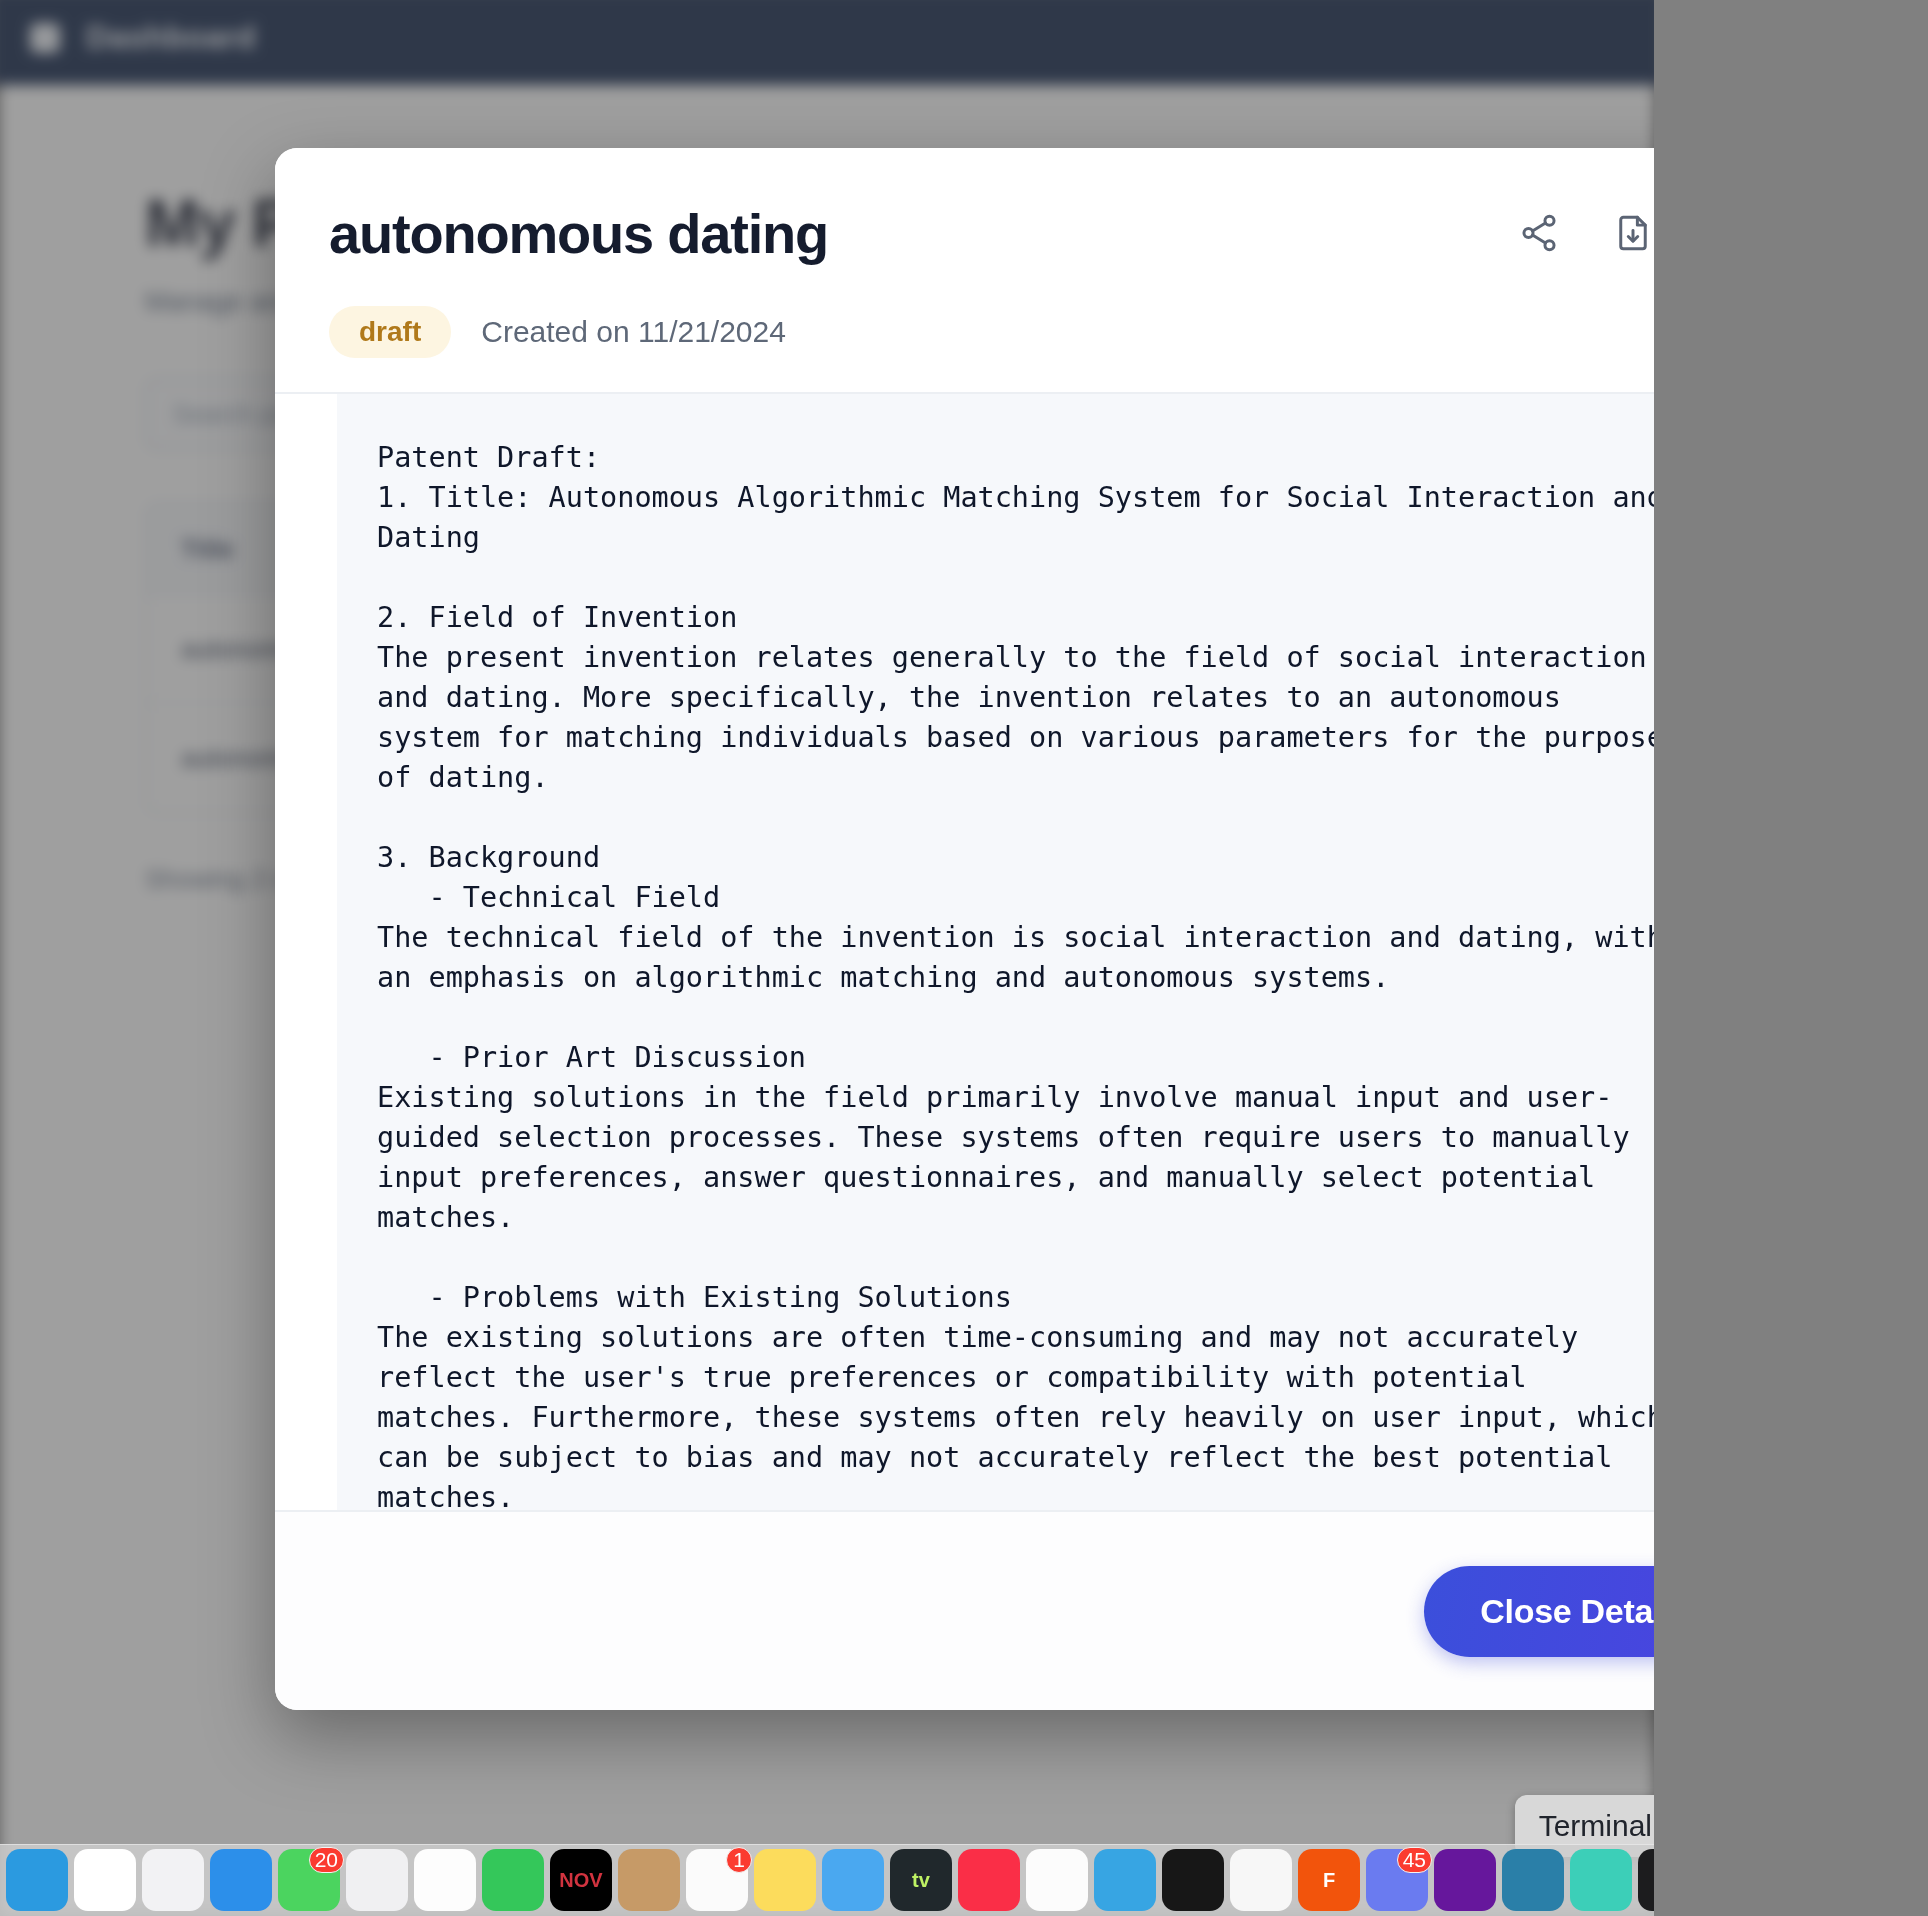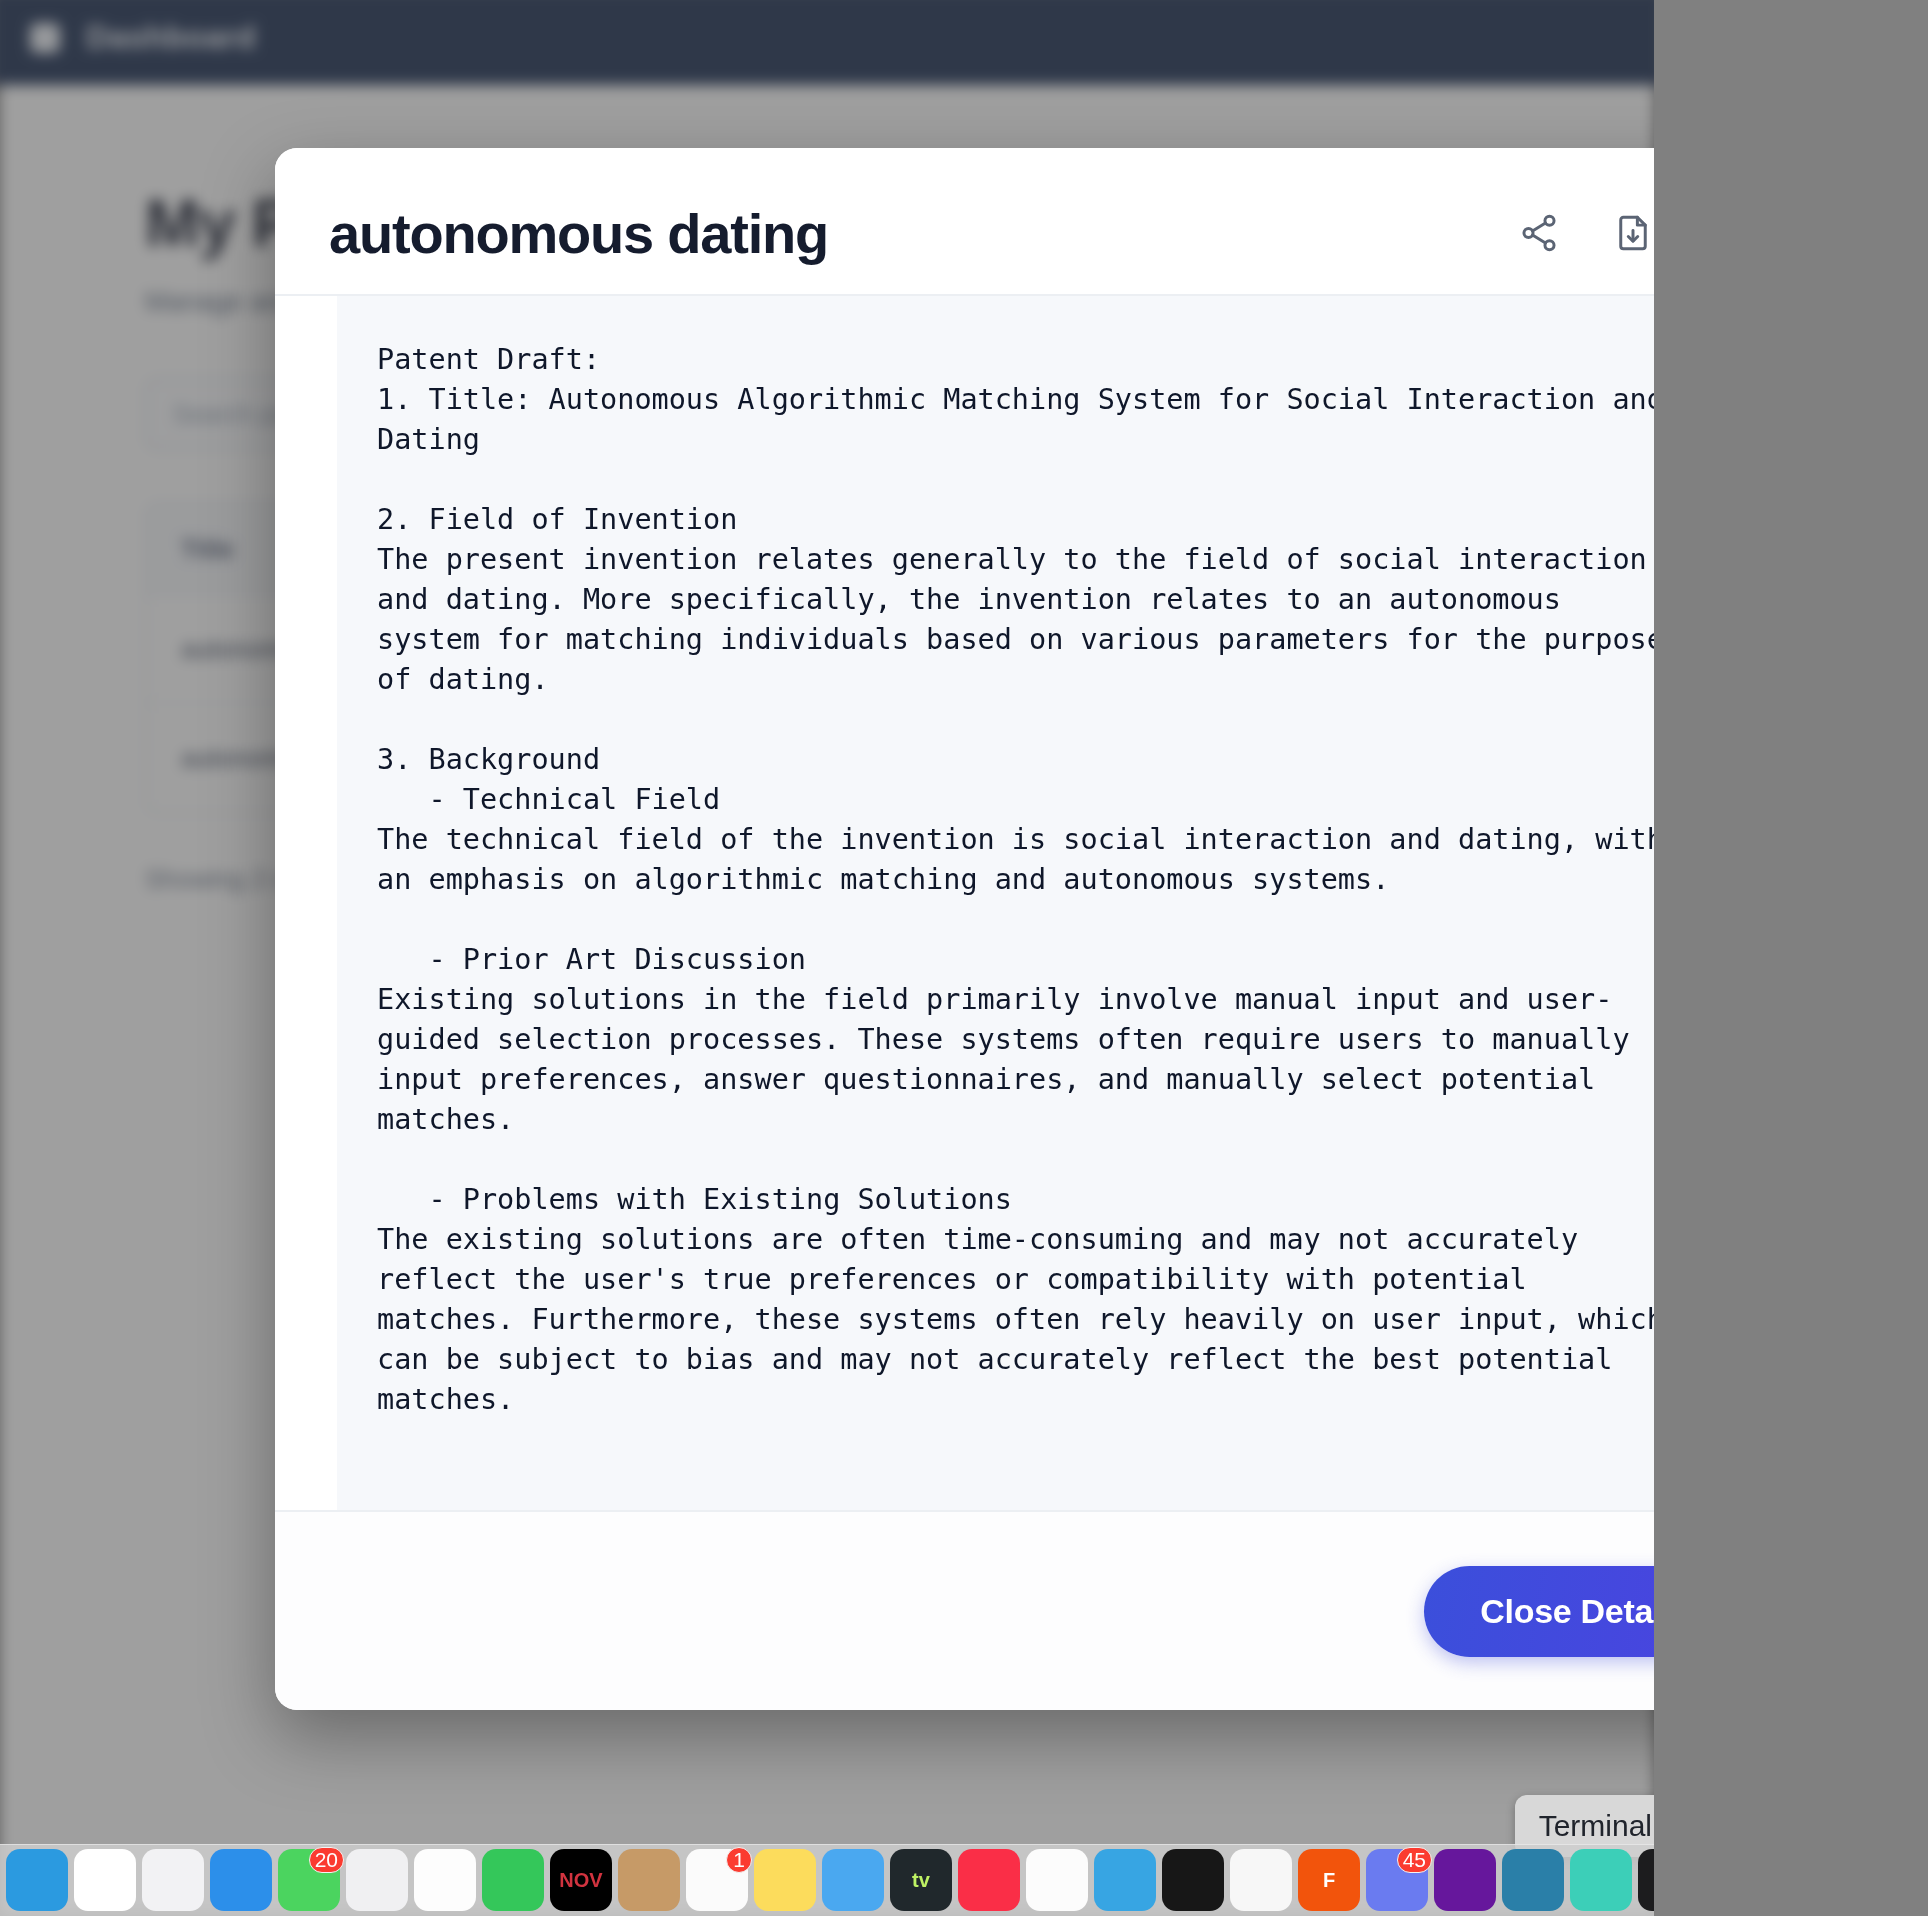--- a/index.html
+++ b/index.html
@@ -374,20 +374,24 @@
 
           <span class="hdr-icon">
             <svg viewBox="0 0 24 24" fill="none" stroke="currentColor" stroke-width="1.8" stroke-linecap="round">
               <line x1="5.5" y1="5.5" x2="18.5" y2="18.5"></line>
               <line x1="18.5" y1="5.5" x2="5.5" y2="18.5"></line>
             </svg>
           </span>
         </div>
       </div>
 
+      <div id="meta-row">
+        <span id="status-badge">draft</span>
+        <span id="created-text">Created on 11/21/2024</span>
+      </div>
     </div>
 
     <div id="modal-body">
       <div id="doc-panel">
         <div id="doc-text">Patent Draft:
 1. Title: Autonomous Algorithmic Matching System for Social Interaction and
 Dating
 
 2. Field of Invention
 The present invention relates generally to the field of social interaction

